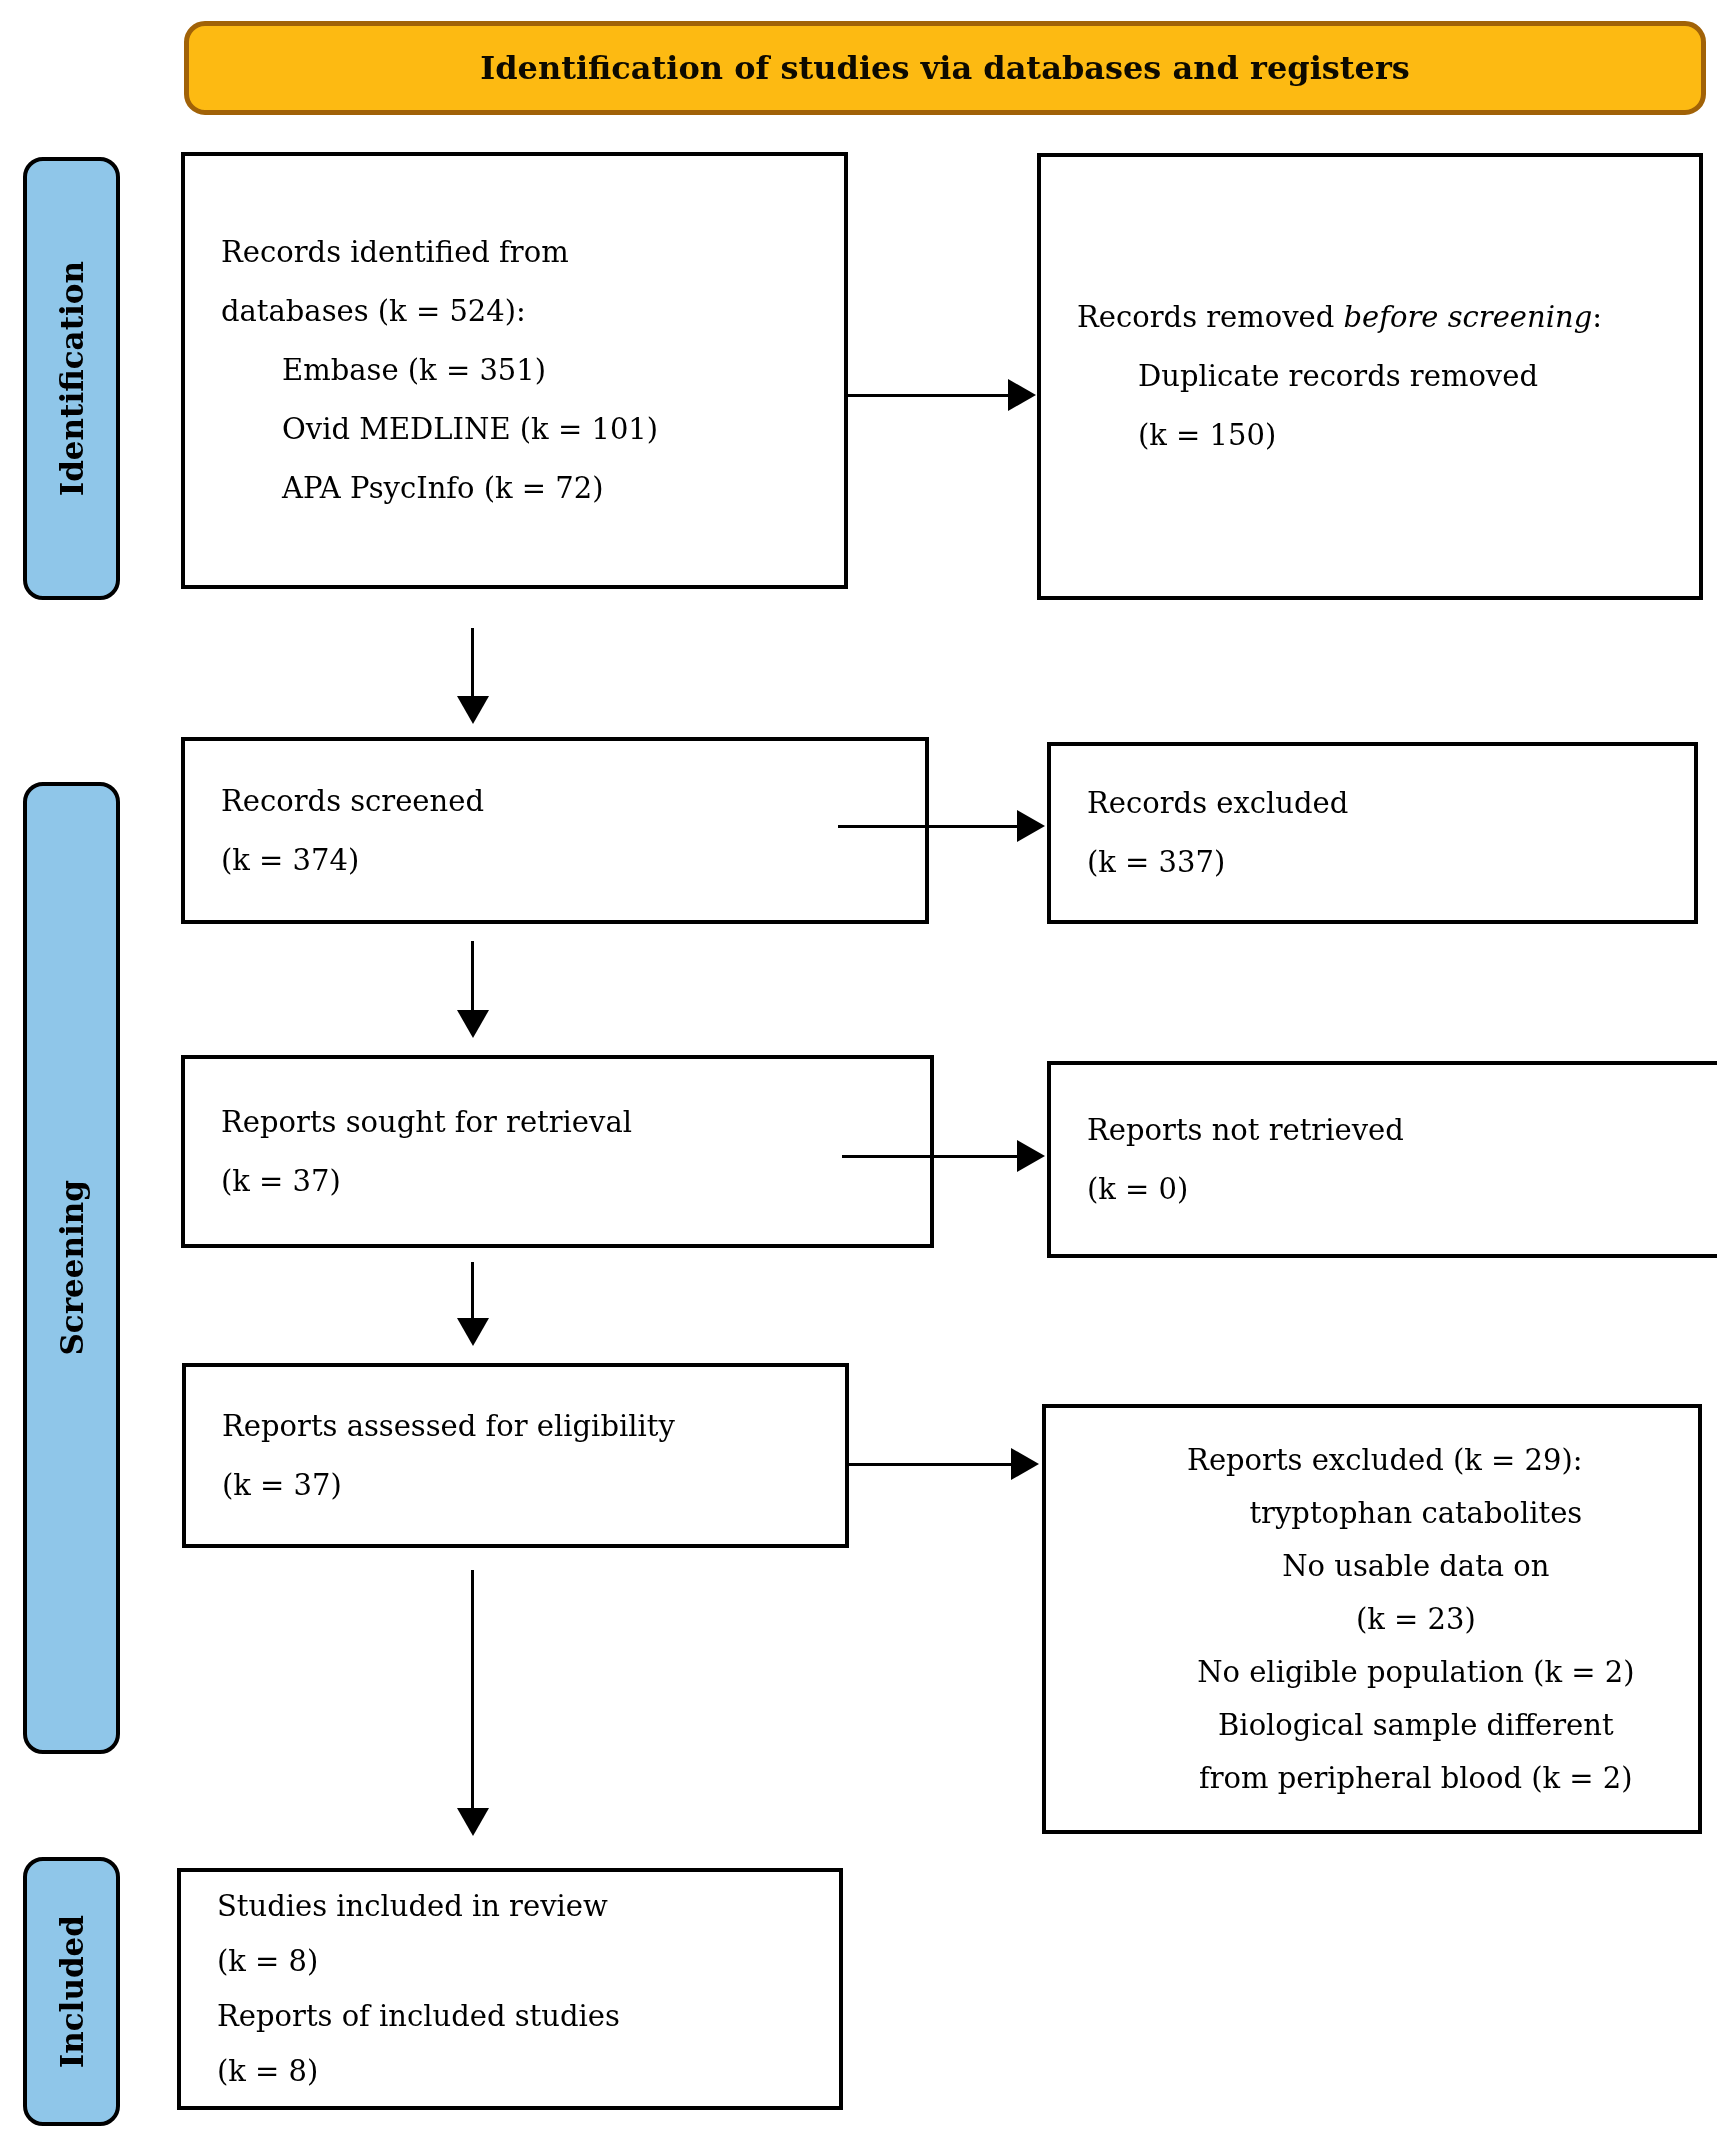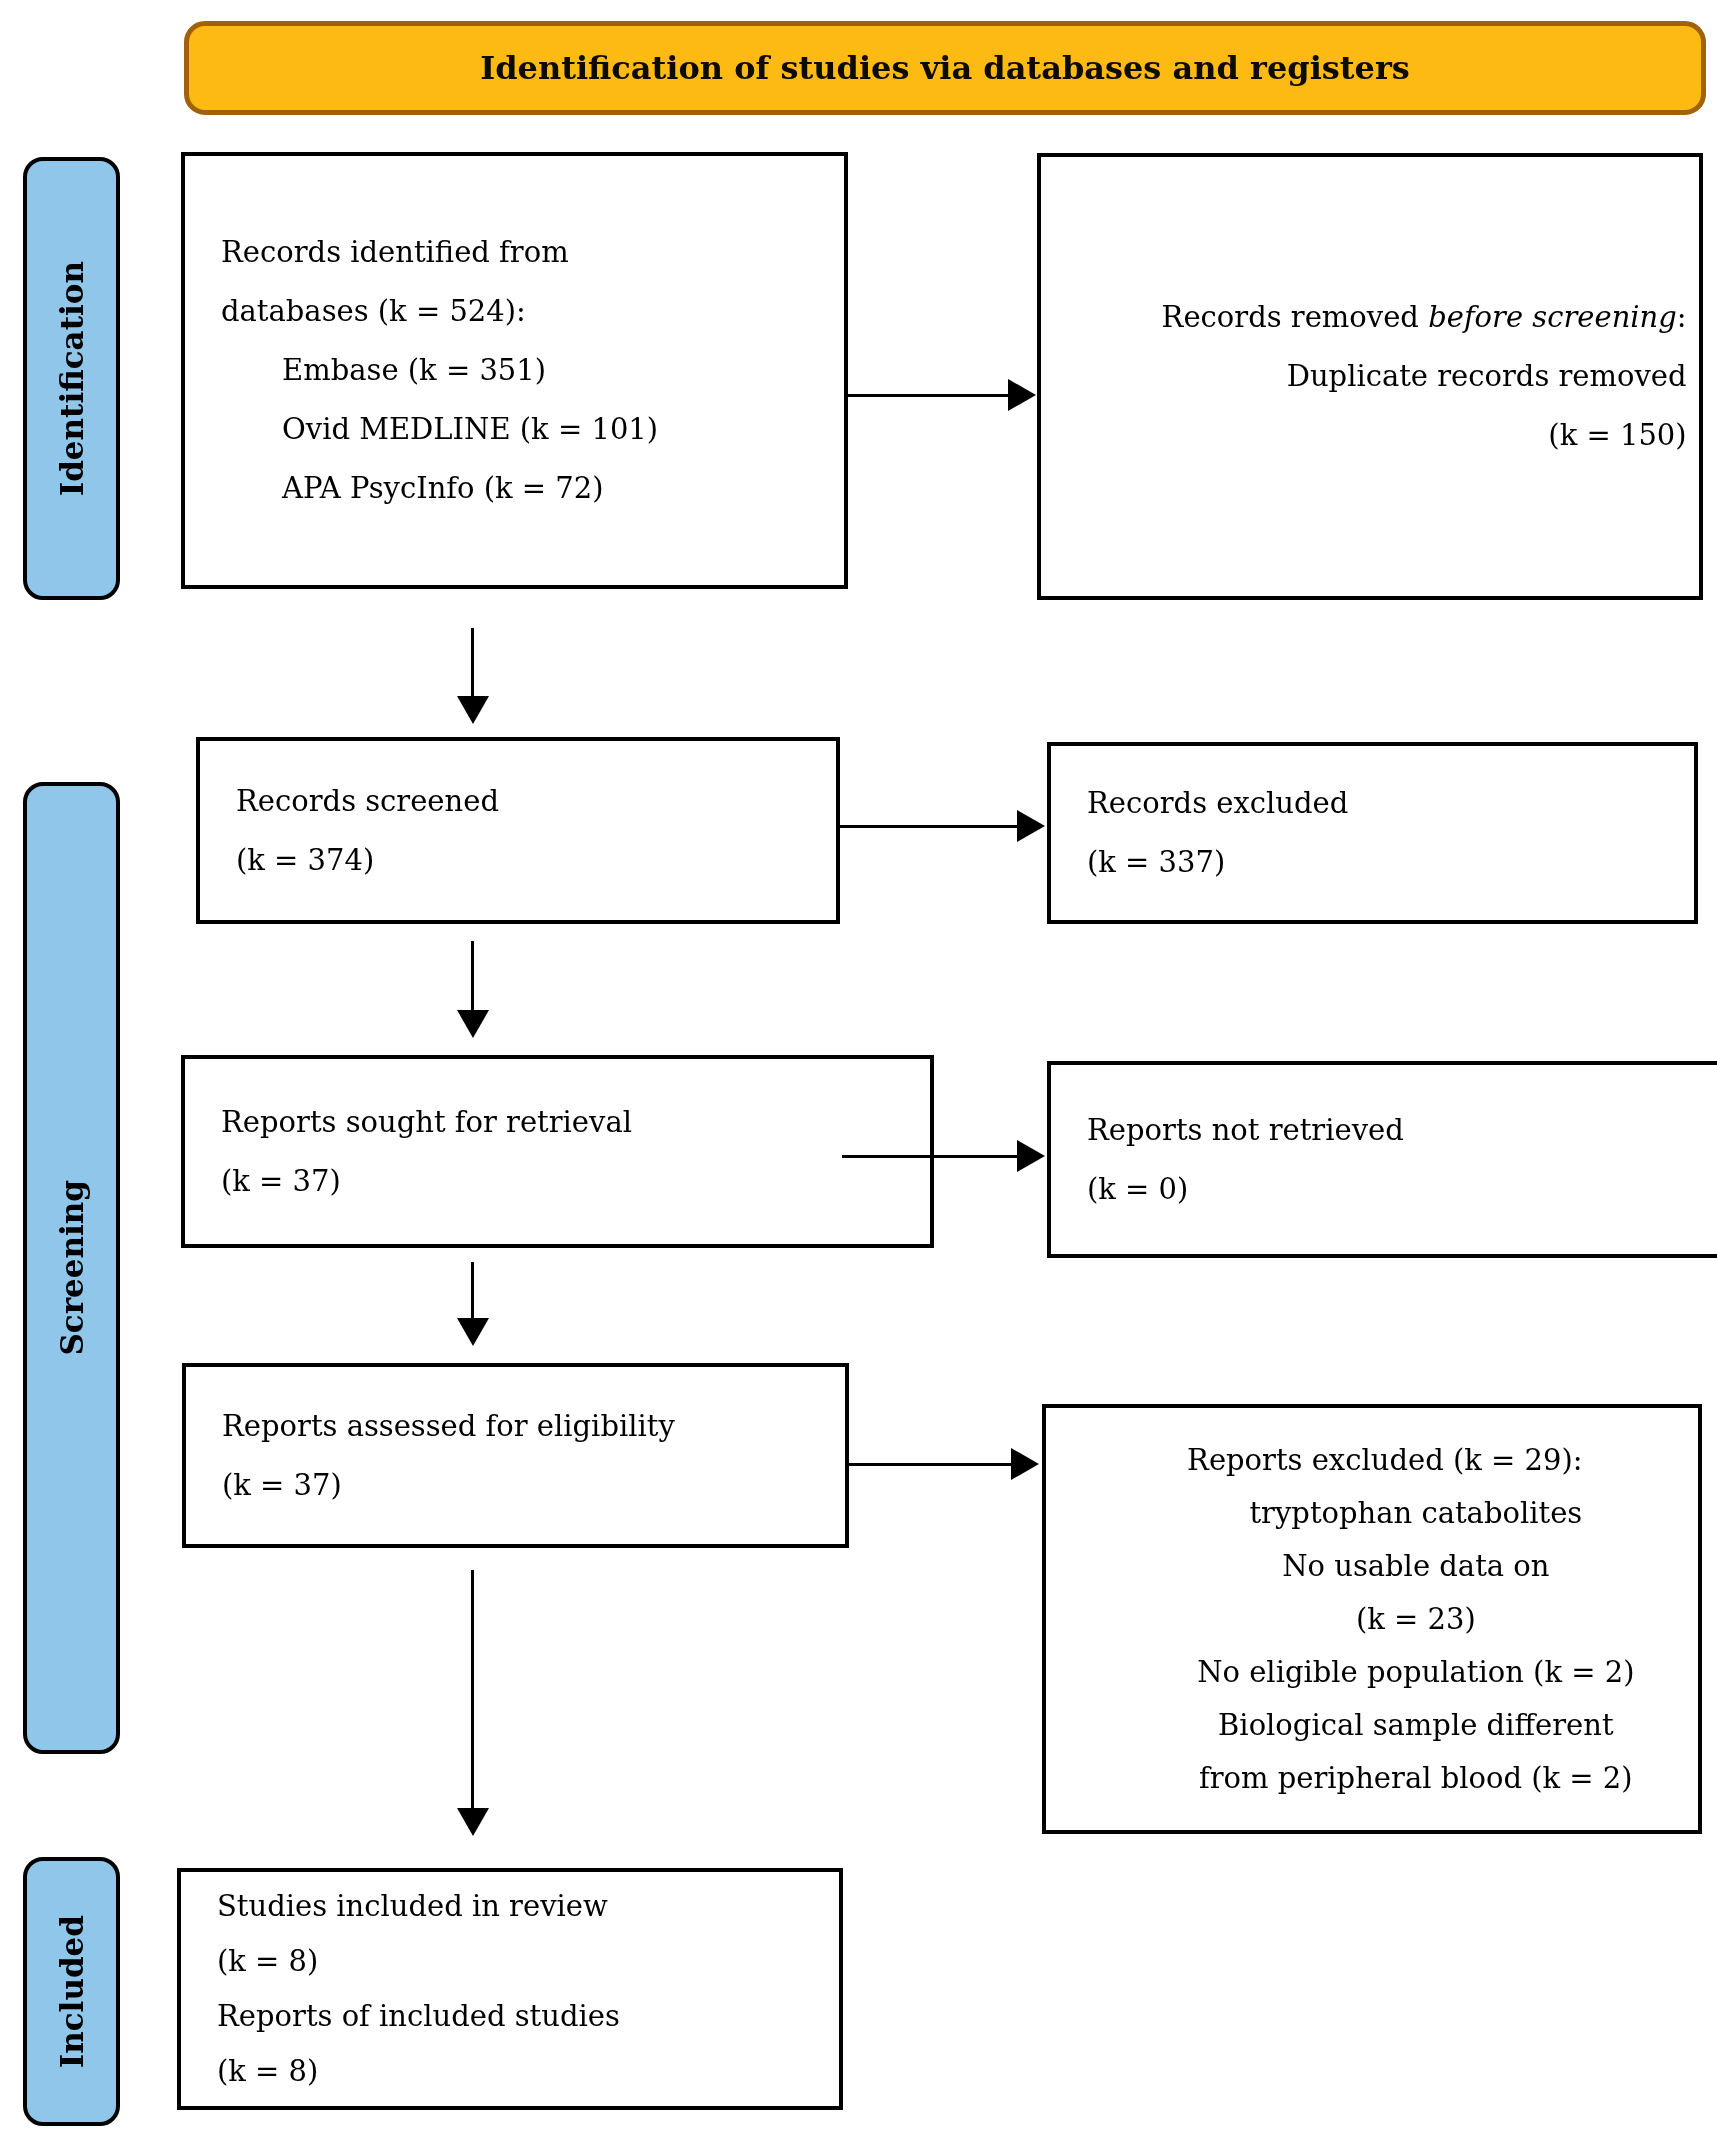--- a/index.html
+++ b/index.html
@@ -63,22 +63,22 @@
     display: flex;
     flex-direction: column;
     justify-content: center;
     font-size: 29px;
     line-height: 59px;
     padding: 6.2px 12.4px 6.2px 36px;
   }
   .box .line { white-space: nowrap; }
   .box .indent { padding-left: 61px; }
   #box-records-identified    { left: 181px;  top: 152px;  width: 667px; height: 437px; }
-  #box-records-removed       { left: 1037px; top: 153px;  width: 666px; height: 447px; text-align: right; }
-  #box-records-screened      { left: 196px;  top: 737px; width: 644px; height: 187px; }
+  #box-records-removed       { left: 1037px; top: 153px;  width: 666px; height: 447px; }
+  #box-records-screened      { left: 181px;  top: 737px; width: 748px; height: 187px; }
   #box-records-excluded      { left: 1047px; top: 742px; width: 651px; height: 182px; }
   #box-reports-sought        { left: 181px;  top: 1055px; width: 753px; height: 193px; }
   #box-reports-not-retrieved { left: 1047px; top: 1061px; width: 754px; height: 197px; }
   #box-reports-assessed      { left: 182px;  top: 1363px; width: 667px; height: 185px; }
   #box-reports-excluded      { left: 1042px; top: 1404px; width: 660px; height: 430px;
                                line-height: 53px; padding-left: 38px; text-align: center; }
   #box-reports-excluded .indent { padding-left: 62px; }
   #box-studies-included      { left: 177px;  top: 1868px; width: 666px; height: 242px;
                                line-height: 55px; }
   

